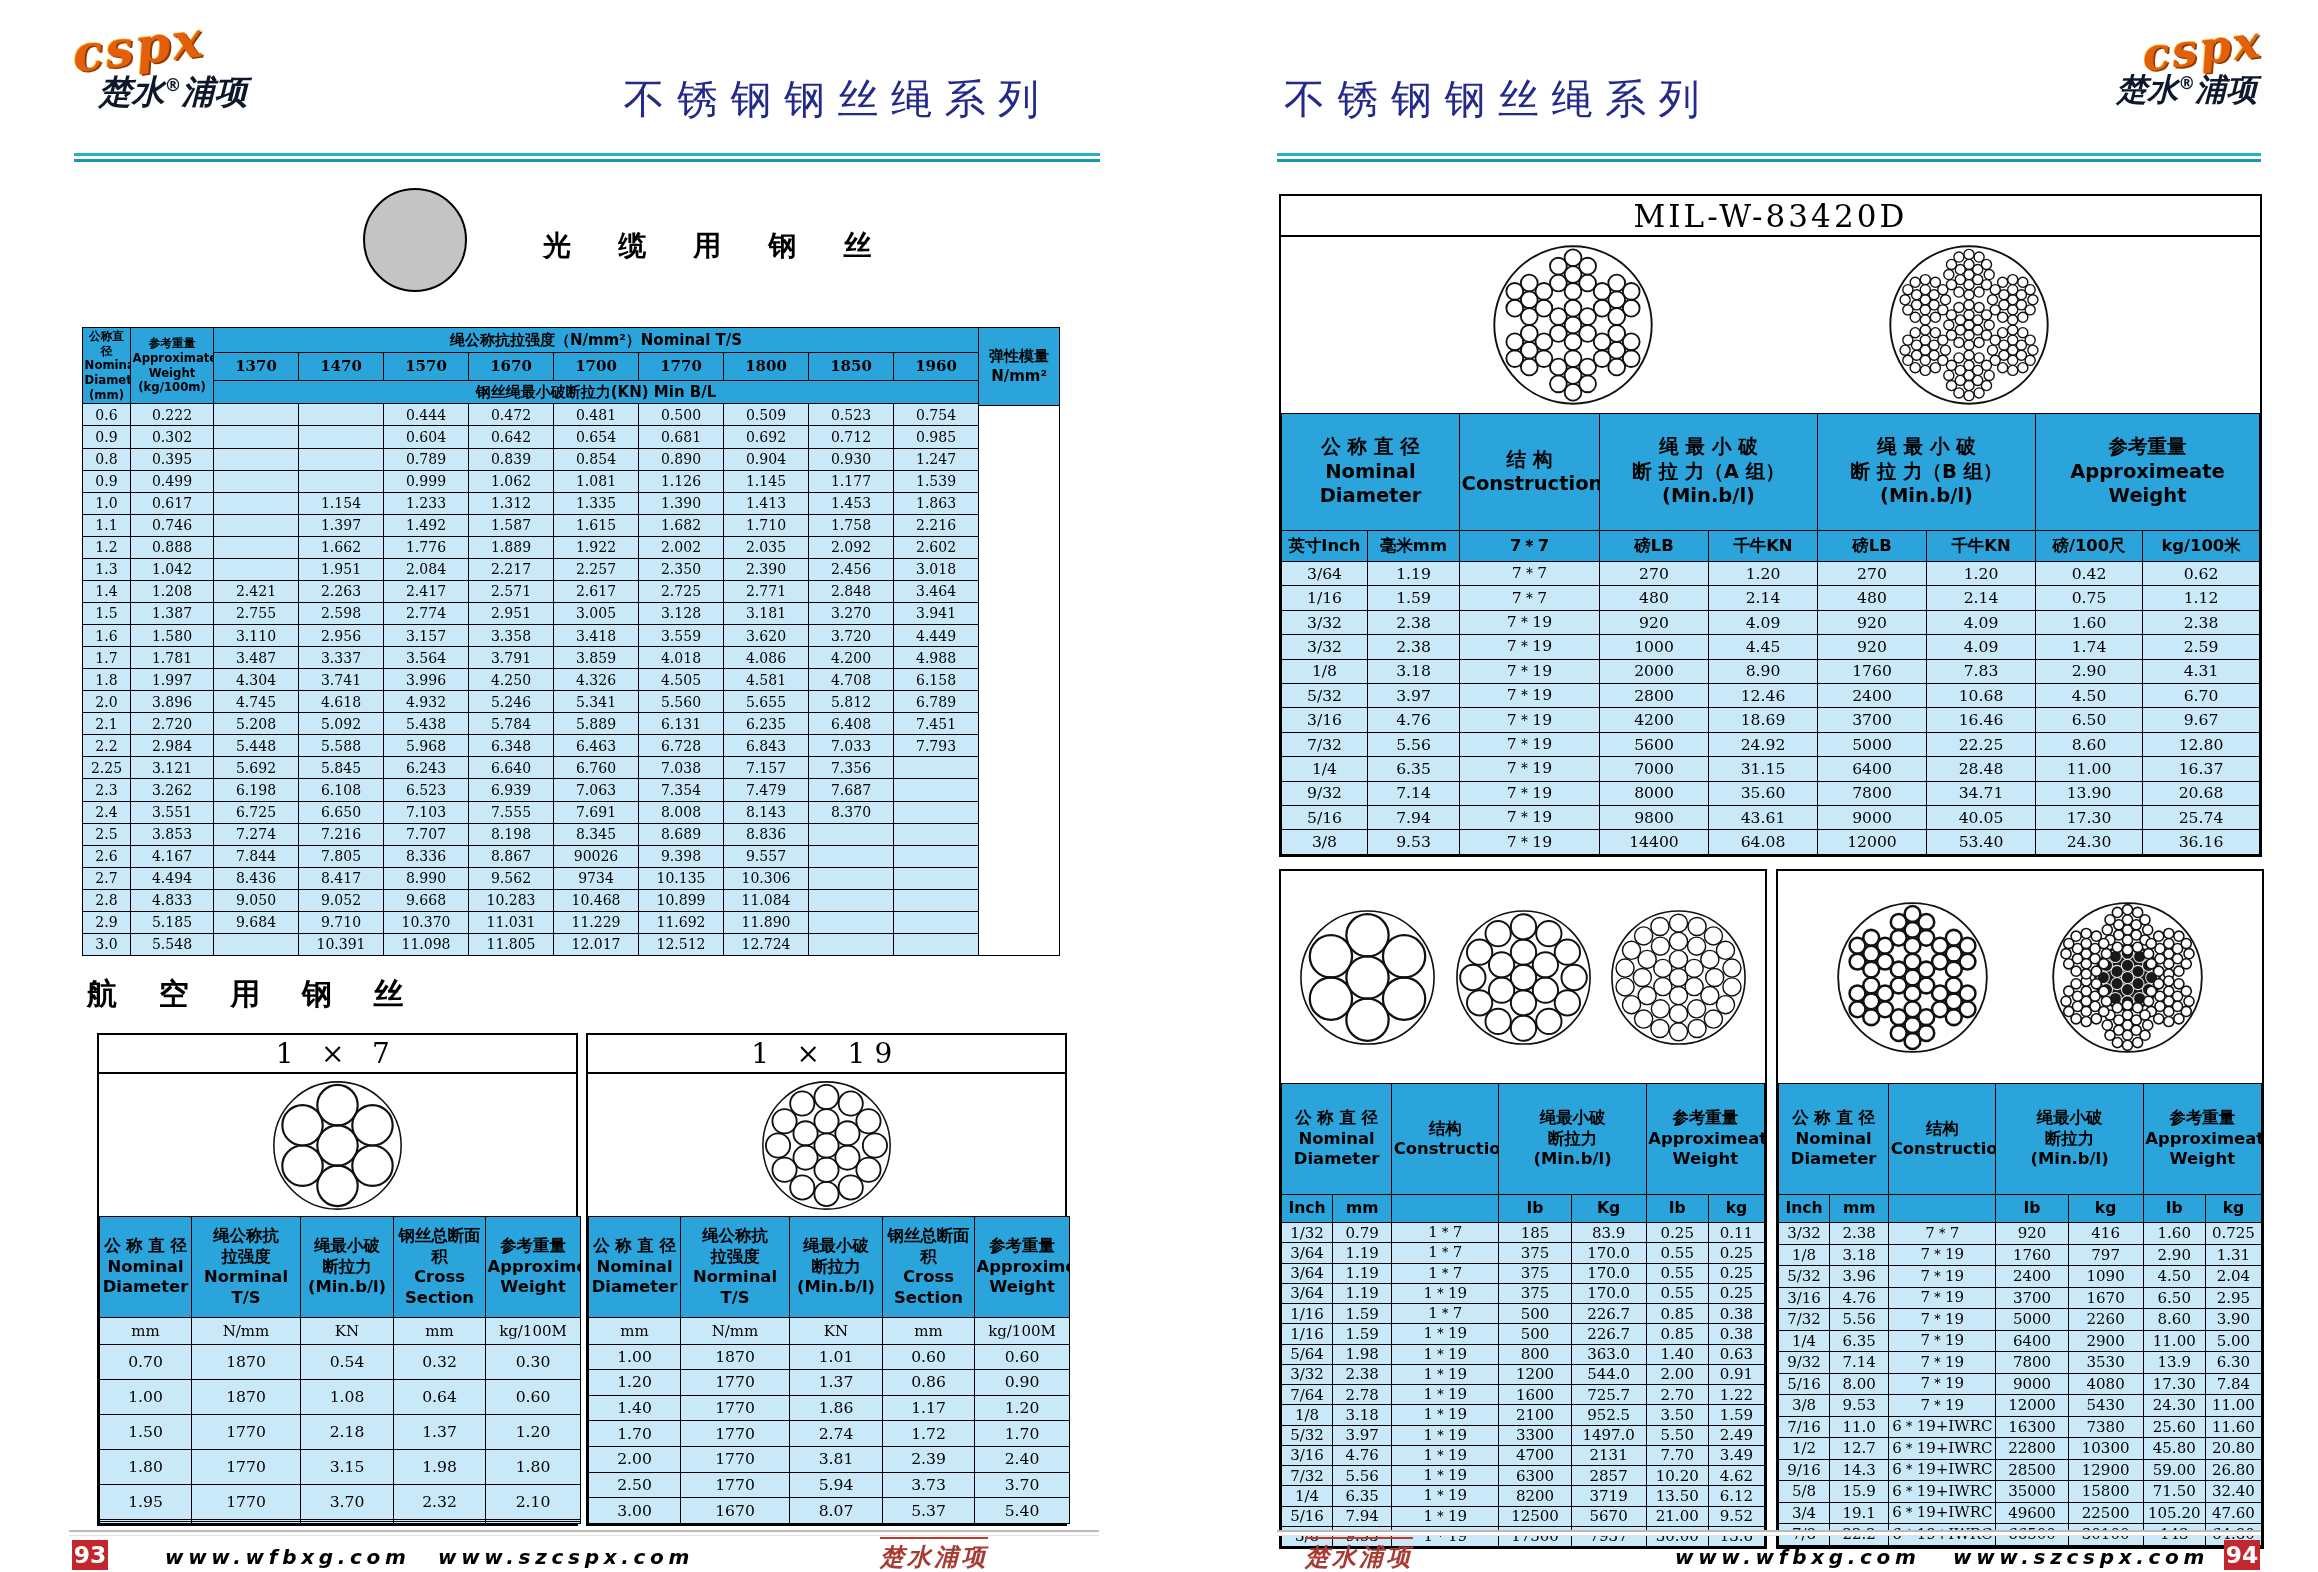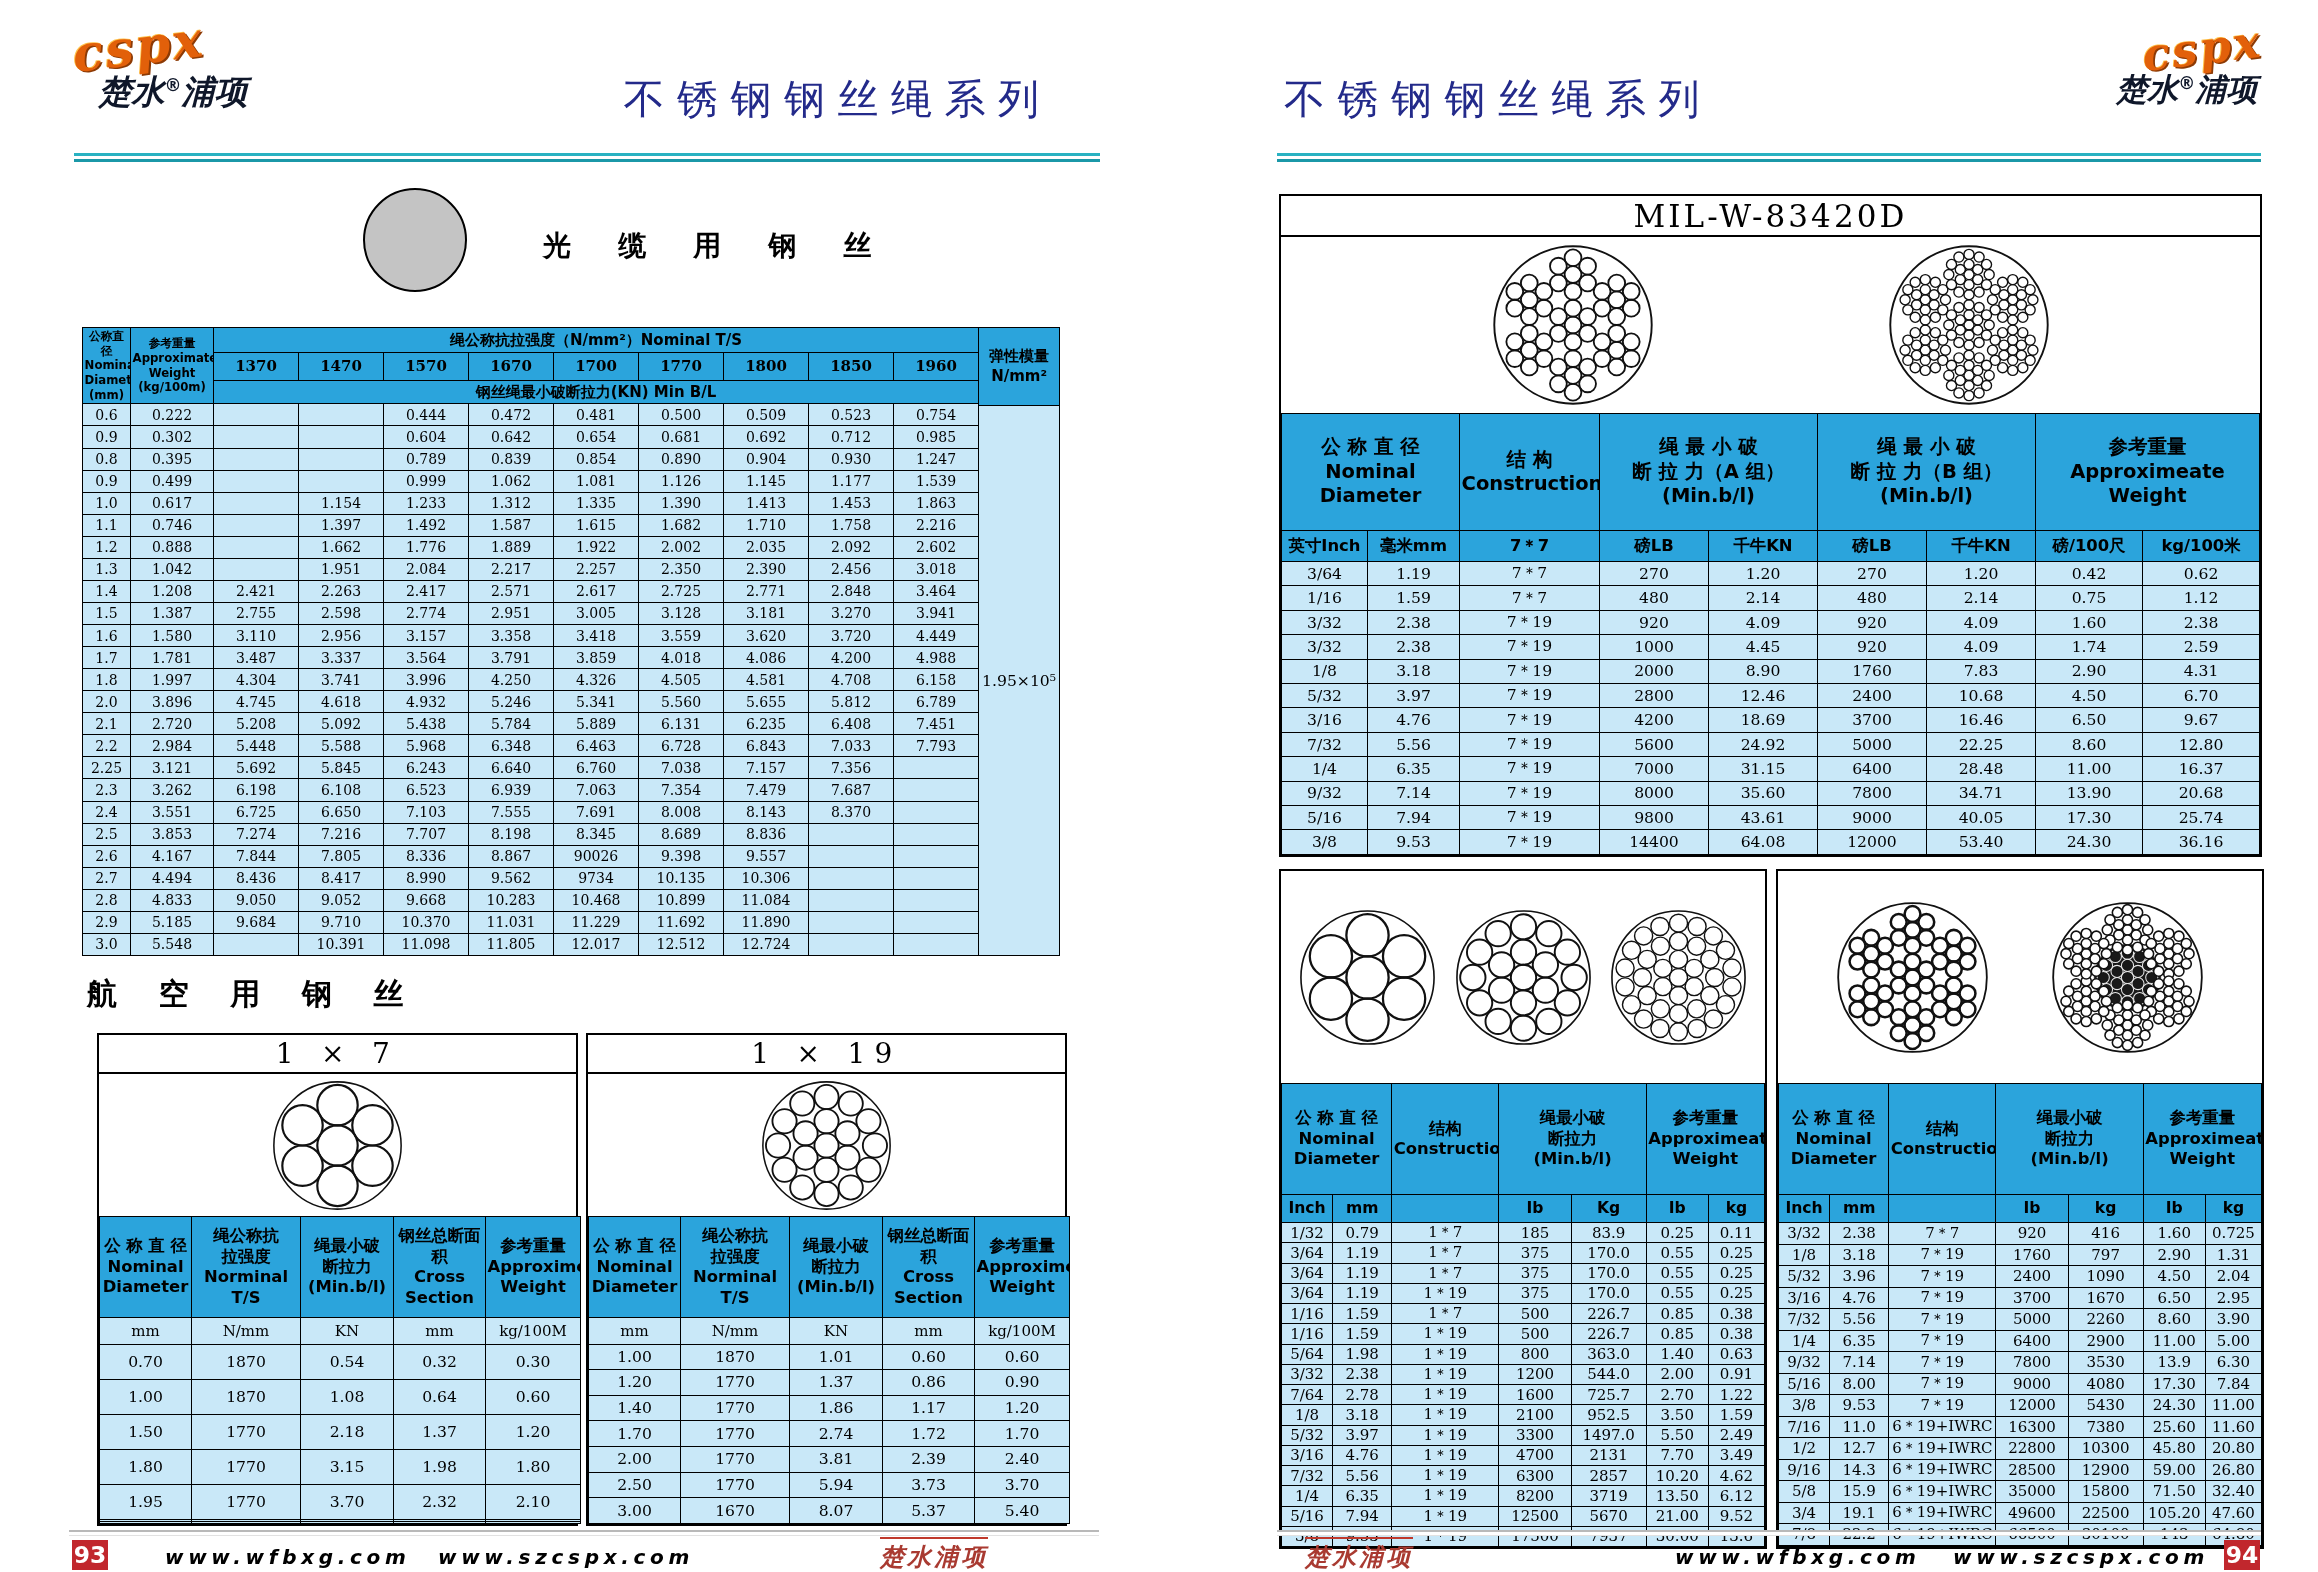--- a/index.html
+++ b/index.html
@@ -481,21 +481,20 @@
               <td>12.512</td>
               <td>12.724</td>
               <td></td>
               <td></td>
             </tr>
           </tbody>
       </table>
       <div class="elastic">
         <div class="eh">弹性模量
 N/mm²</div>
-        <div class="eb">1.95×10⁵</div>
       </div>
     </div>
 
     <div class="abs sec2" style="left:87px;top:974px">航 空 用 钢 丝</div>
 
     <div class="abs subtbl" style="left:97px;top:1033px">
       <div class="stitle">1 × 7</div>
       <div class="sdiag">
           <div class="rope" style="width:131px;height:131px">
             <svg viewBox="-106 -106 212 212">

